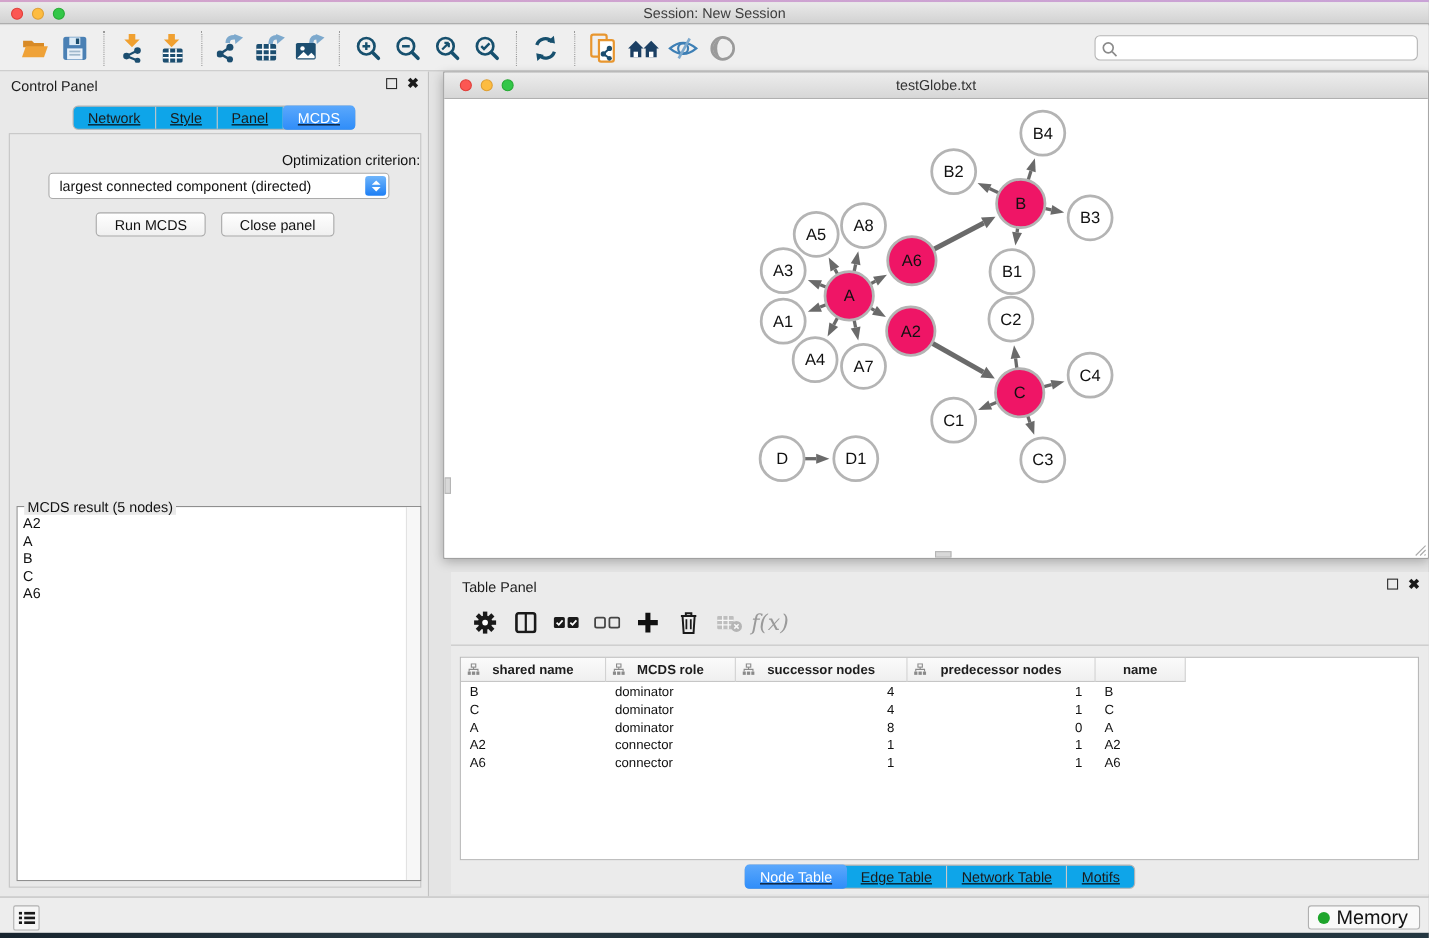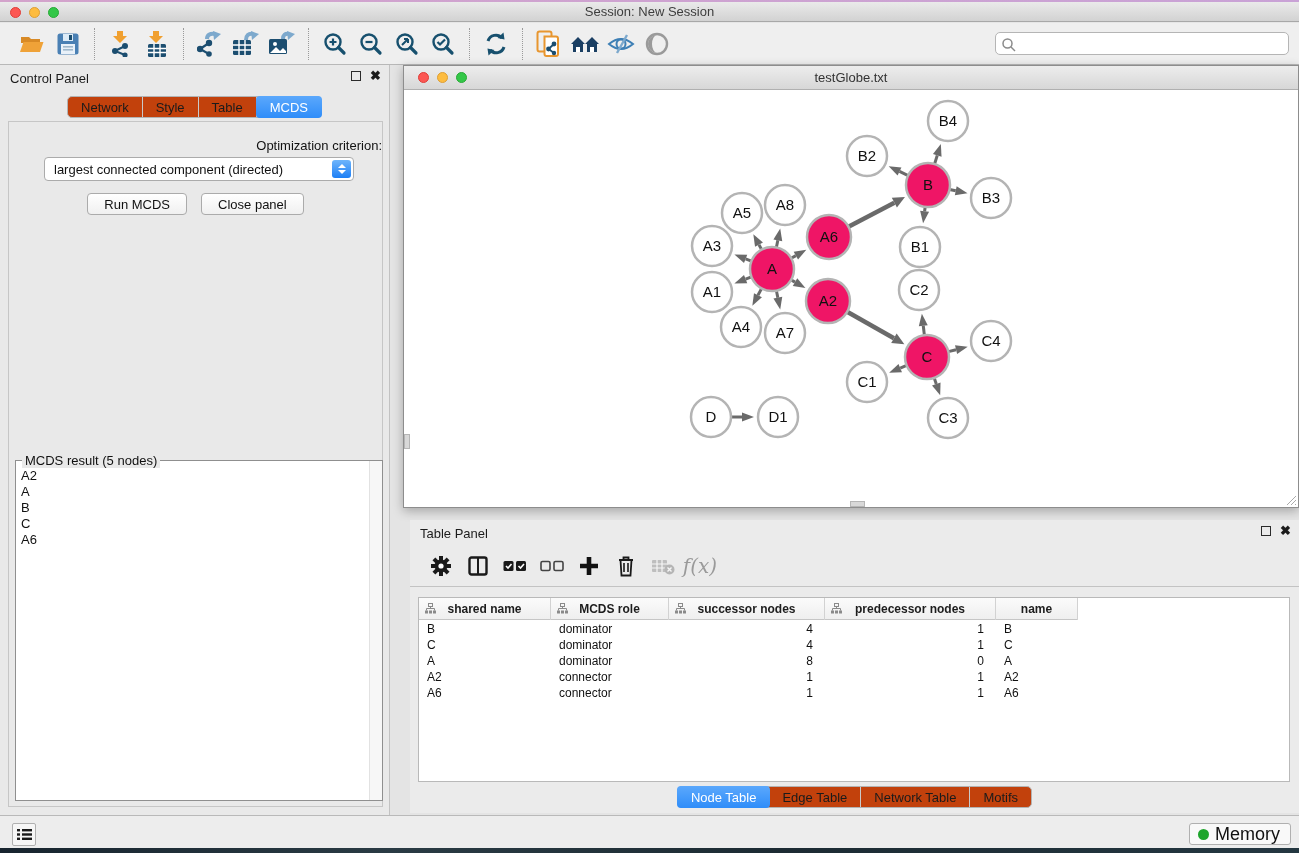--- a/index.html
+++ b/index.html
@@ -38,21 +38,21 @@
 
   
   .control-panel { position:absolute; left:0; top:0; width:390px; height:750px;
     background:#e9e9e9; border-right:1px solid #c2c2c2; }
   .cp-header { position:absolute; left:0; top:0; width:100%; height:26px; }
   .panel-title { position:absolute; left:10px; top:6px; font-size:13px; color:#1c1c1c; }
   .win-icons { position:absolute; right:8px; top:6px; display:flex; gap:9px; align-items:center; }
   .float-ic { width:10px; height:10px; border:1.5px solid #2b2b2b; }
   .close-ic { font-size:13px; font-weight:bold; color:#1b1b1b; line-height:10px; }
 
-  .seg { display:inline-flex; background:#c2410c; border:1px solid #b3b3b3; border-radius:5px; height:22px; }
+  .seg { display:inline-flex; background:#0ea5e9; border:1px solid #b3b3b3; border-radius:5px; height:22px;text-decoration:underline; }
   .seg .tab { padding:2px 13px; font-size:13px; color:#1b1b1b; line-height:17px;
     border-right:1px solid #c9c9c9; cursor:default; white-space:nowrap; }
   .seg .tab:last-child { border-right:none; }
   .seg .tab.active { background:linear-gradient(#5ba8fc,#2f8df9); color:#fff;
     border-radius:4px; margin:-1px; padding:3px 14px; border-right:none; }
   .cp-tabs { position:absolute; left:0; right:0; top:31px; display:flex; justify-content:center; }
 
   .cp-content { position:absolute; left:8px; top:56px; width:375px; height:686px;
     border:1px solid #c6c6c6; background:#e9e9e9; }
   .opt-label { position:absolute; left:0; right:0; top:16px; text-align:right; font-size:13px; color:#111; }
@@ -285,21 +285,21 @@
         <span class="panel-title">Control Panel</span>
         <span class="win-icons">
           <span class="float-ic"></span>
           <span class="close-ic">✖</span>
         </span>
       </div>
       <div class="cp-tabs">
         <div class="seg">
           <span class="tab">Network</span>
           <span class="tab">Style</span>
-          <span class="tab">Table</span>
+          <span class="tab">Panel</span>
           <span class="tab active">MCDS</span>
         </div>
       </div>
       <div class="cp-content">
         <div class="opt-label">Optimization criterion:</div>
         <div class="dropdown">
           <span class="dd-text">largest connected component (directed)</span>
           <span class="dd-stepper">
               <i class="up"></i>
               <i class="down"></i>

